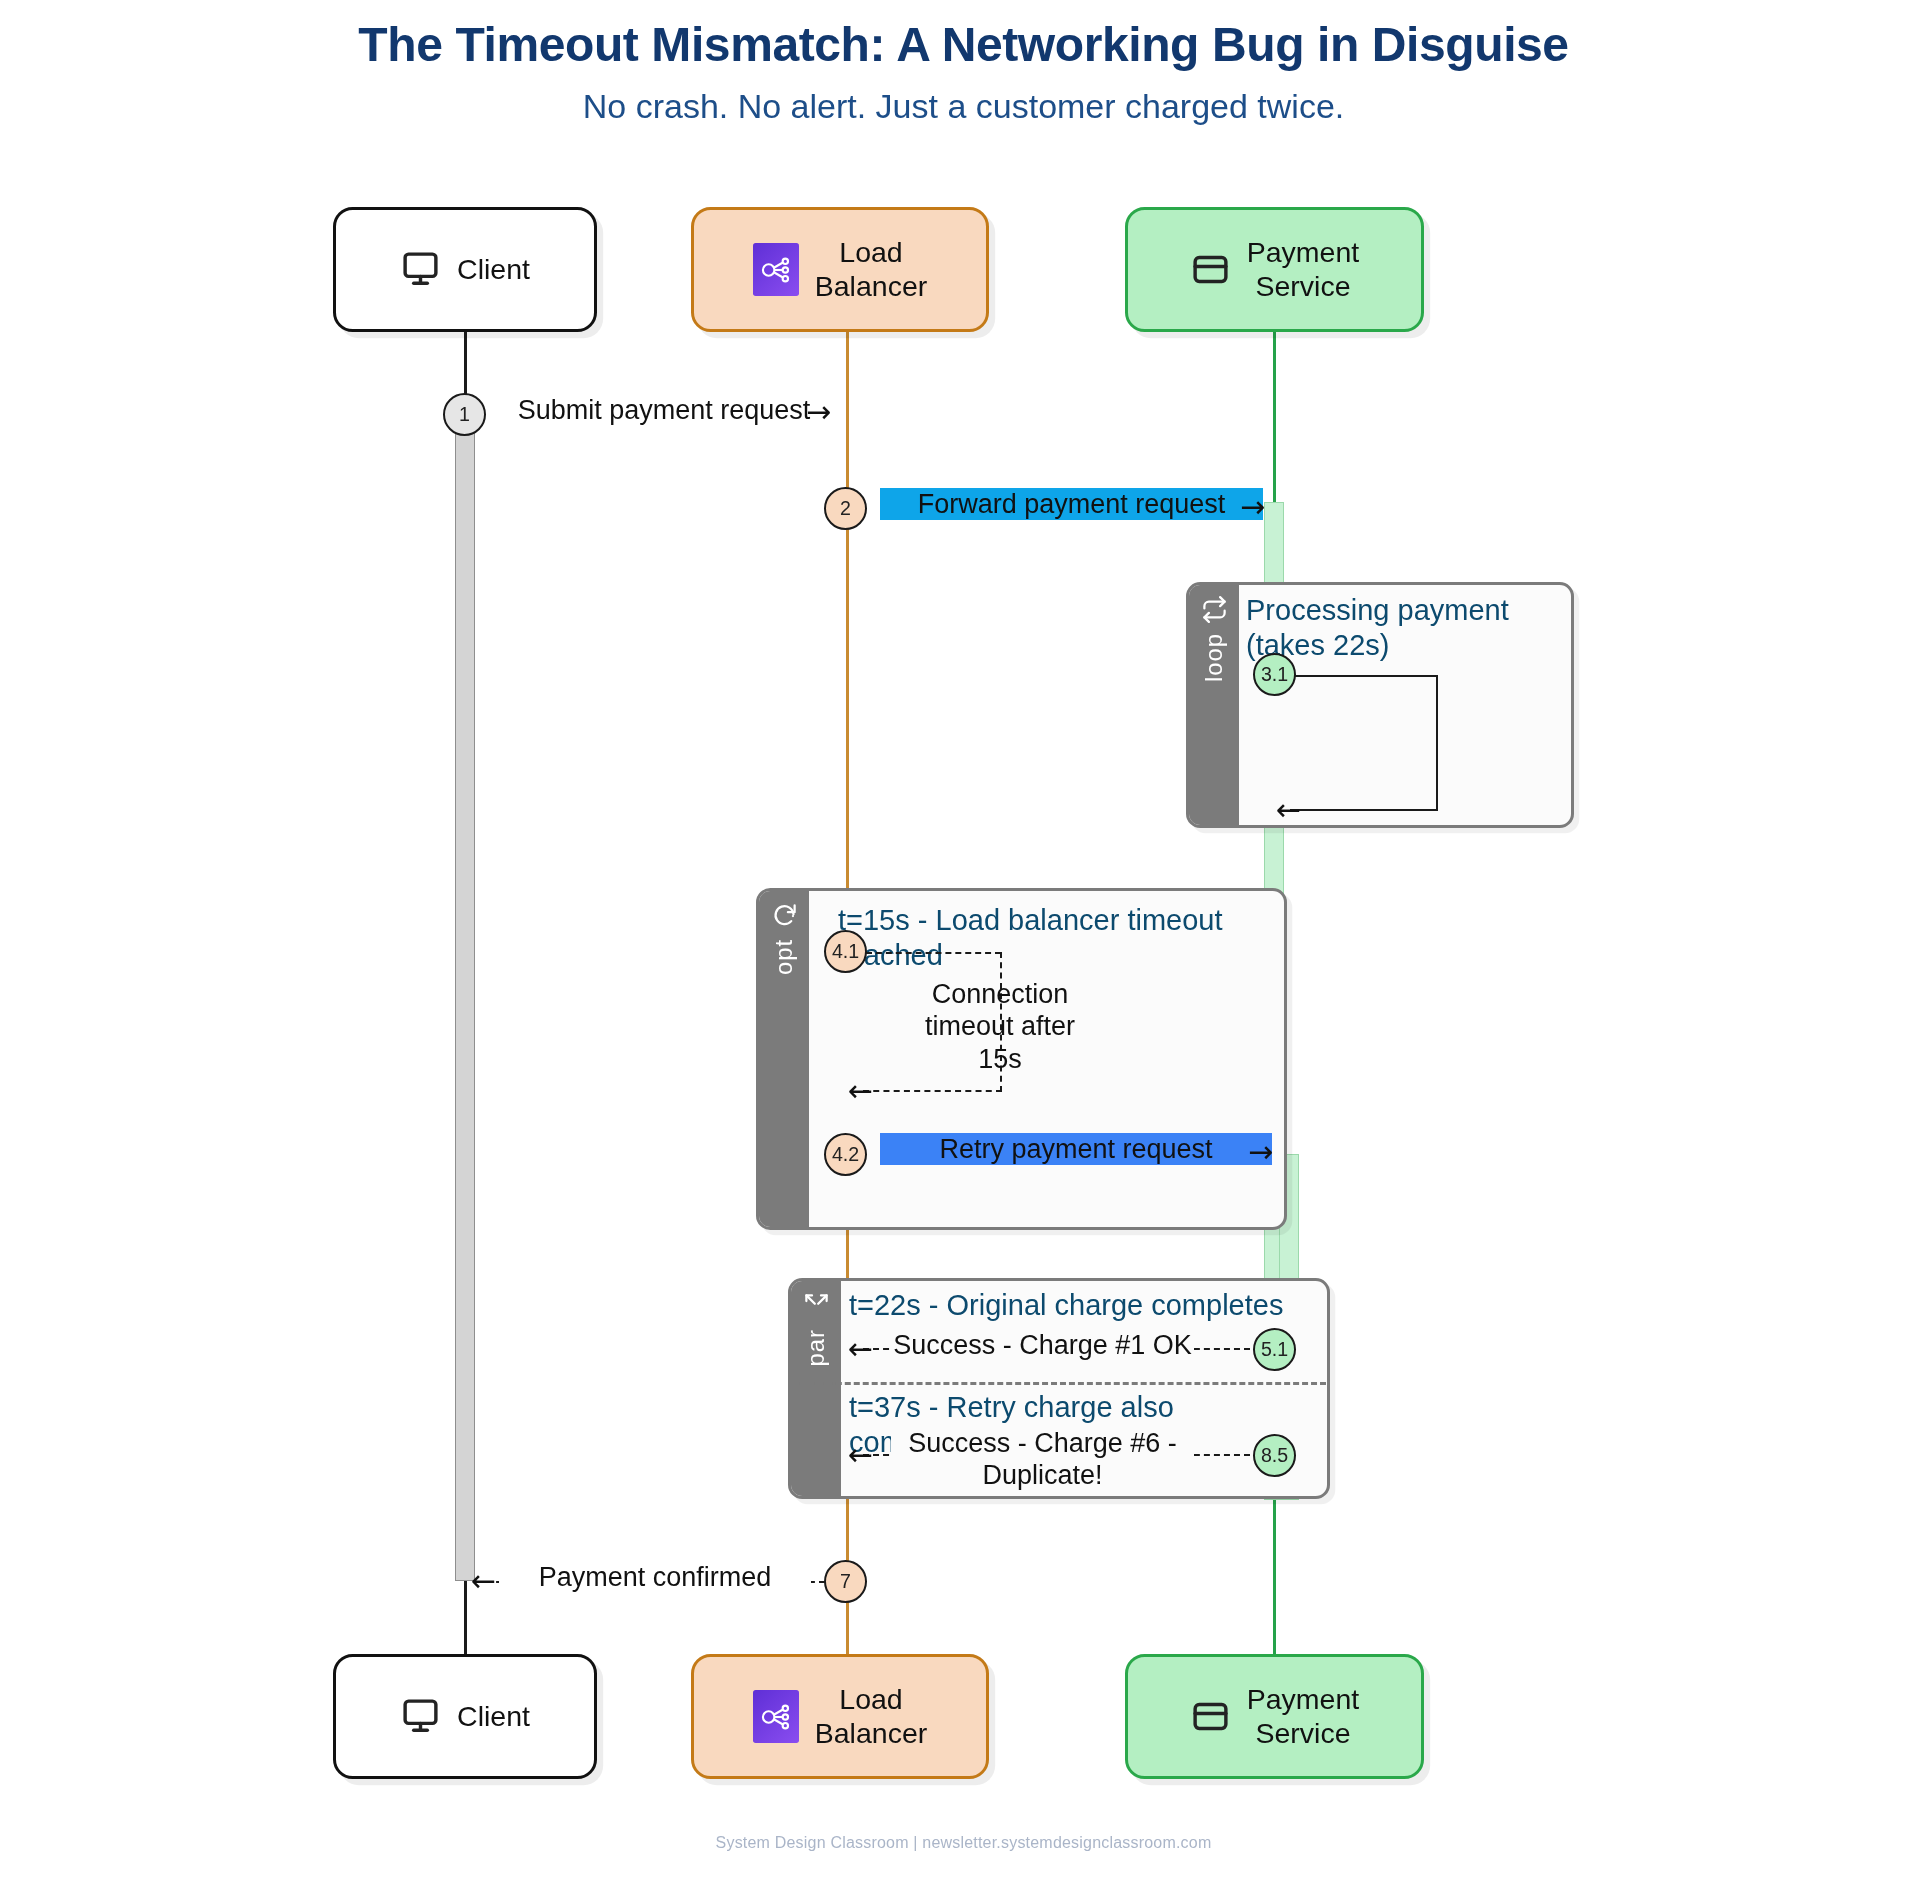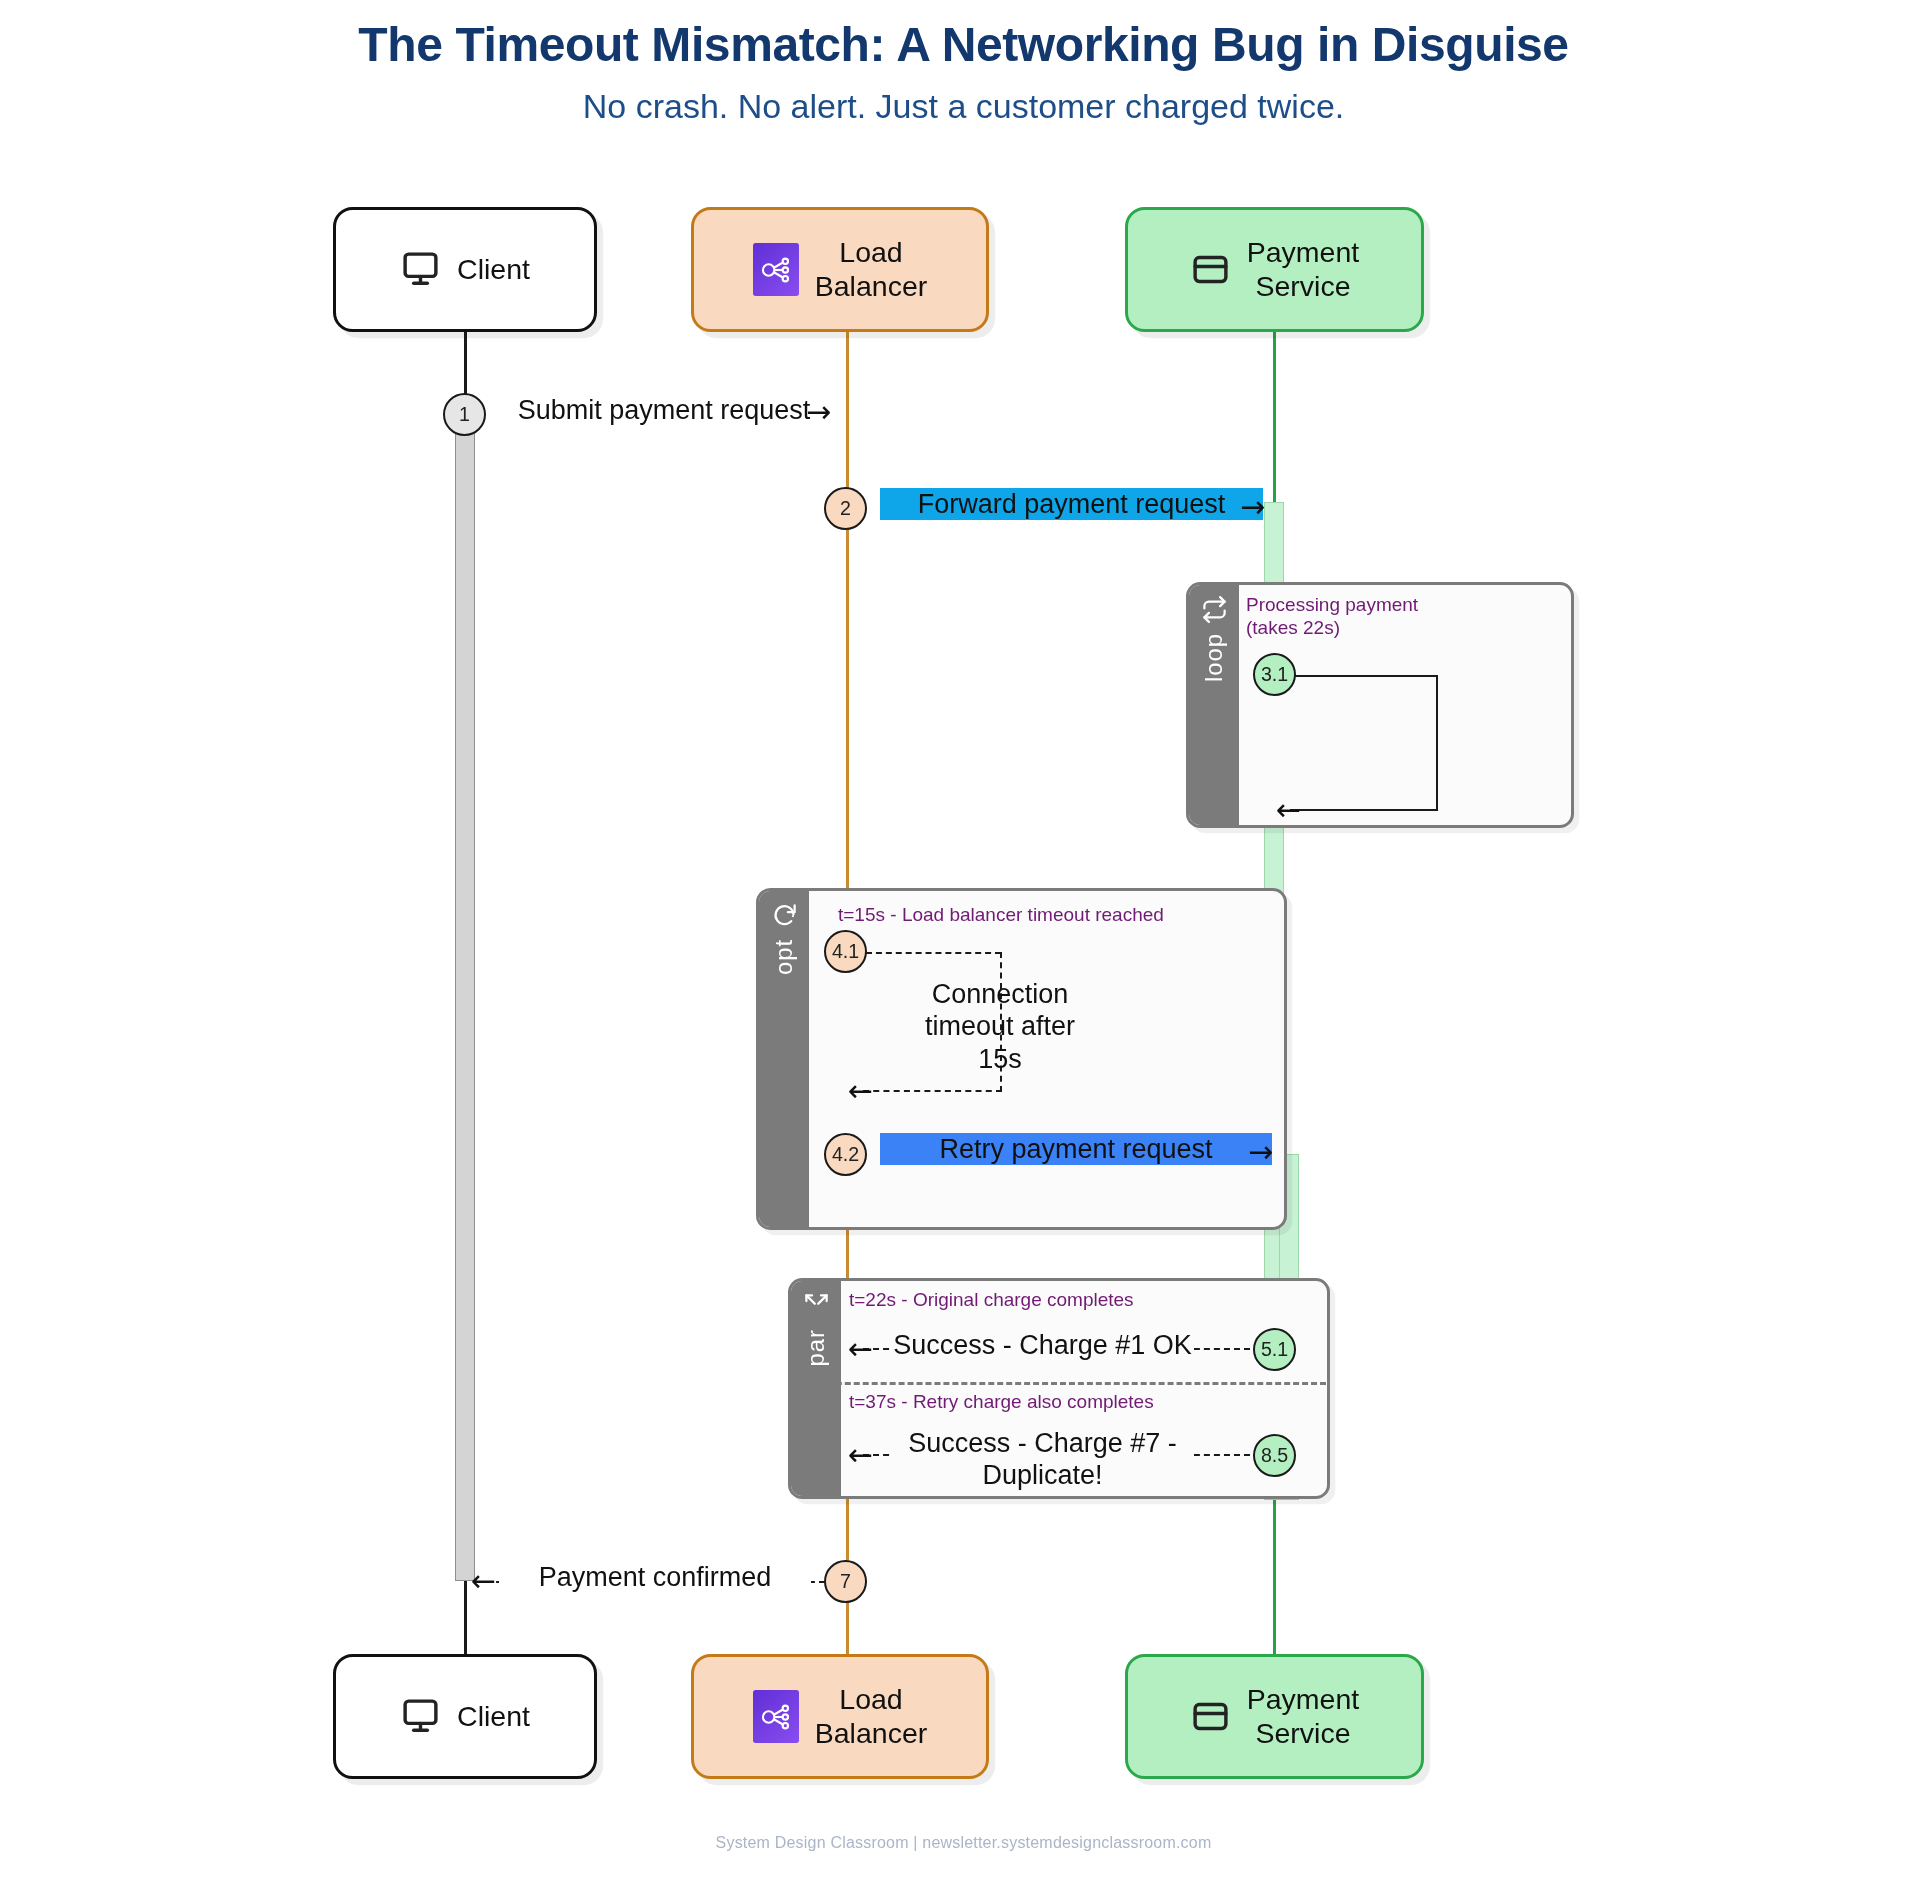--- a/index.html
+++ b/index.html
@@ -76,21 +76,21 @@
   .frag-tab {
     position:absolute; left:0; top:0; bottom:0; width:50px;
     background:#7b7b7b; display:flex; flex-direction:column;
     align-items:center; padding-top:10.7px; gap:7.1px;
   }
   .frag-tab .tabtext {
     color:#ffffff; font-size:24px; letter-spacing:0.9px;
     writing-mode: vertical-rl; transform: rotate(180deg);
   }
   .frag-title {
-    position:absolute; font-size:19px; color:#701a75; white-space:pre-line;
+    position:absolute; font-size:29px; color:#0c4a6e; white-space:pre-line;
     line-height:1.22;
   }
   .frag-divider {
     position:absolute; height:0; border-top:3.6px dashed #7b7b7b;
   }
 
   
   .msg-line { position:absolute; height:0; }
   .msg-line.solid  { border-top:2.7px solid #1a1a1a; }
   .msg-line.dashed { border-top:2.7px dashed #1a1a1a; }
@@ -258,21 +258,21 @@
   <div class="frag-title" style="left:849px; top:1288px; width:463px;">t=22s - Original charge completes</div>
   <div class="frag-divider" style="left:791px; top:1382px; width:535px;"></div>
   <div class="frag-title" style="left:849px; top:1390px; width:463px;">t=37s - Retry charge also completes</div>
 
   <div class="msg-line dashed" style="left:863px; top:1348px; width:387px;"></div>
   <div class="msg-label" style="left:891px; top:1329px; width:303px; background:#fbfbfb;">Success - Charge #1 OK</div>
   <div class="arrowhead" style="left:848px; top:1334px;">←</div>
   <div class="seqnum green" style="left:1253px; top:1328px; width:43px; height:43px;">5.1</div>
 
   <div class="msg-line dashed" style="left:863px; top:1454px; width:387px;"></div>
-  <div class="msg-label" style="left:891px; top:1427px; width:303px; background:#fbfbfb;">Success - Charge #7 -
+  <div class="msg-label" style="left:891px; top:1427px; width:303px; background:#fbfbfb;">Success - Charge #6 -
 Duplicate!</div>
   <div class="arrowhead" style="left:848px; top:1440px;">←</div>
   <div class="seqnum green" style="left:1253px; top:1434px; width:43px; height:43px;">8.5</div>
 
   <div class="msg-line dashed" style="left:486px; top:1581px; width:339px;"></div>
   <div class="msg-label" style="left:499px; top:1561px; width:312px; background:#fff;">Payment confirmed</div>
   <div class="arrowhead" style="left:471px; top:1566px;">←</div>
   <div class="seqnum peach" style="left:824px; top:1560px; width:43px; height:43px;">7</div>
 
   <div class="pbox client" style="left:333px; top:1654px; width:264px; height:125px;">

